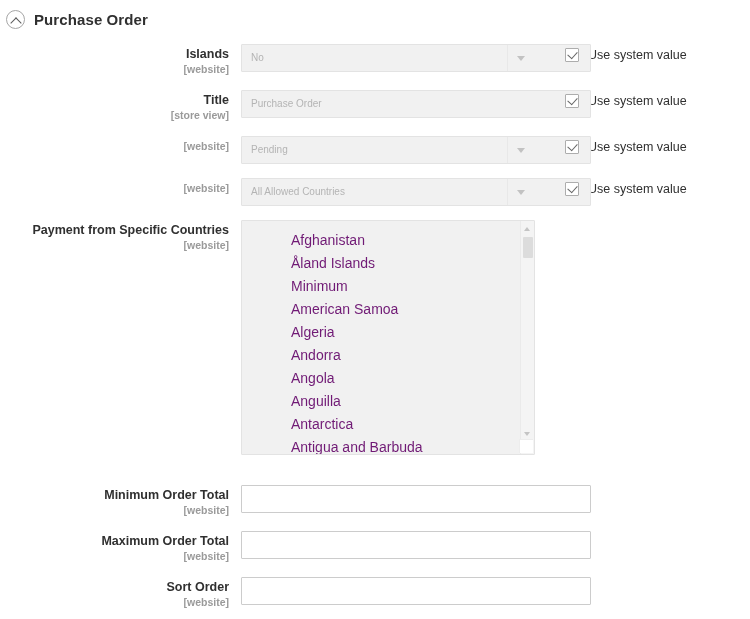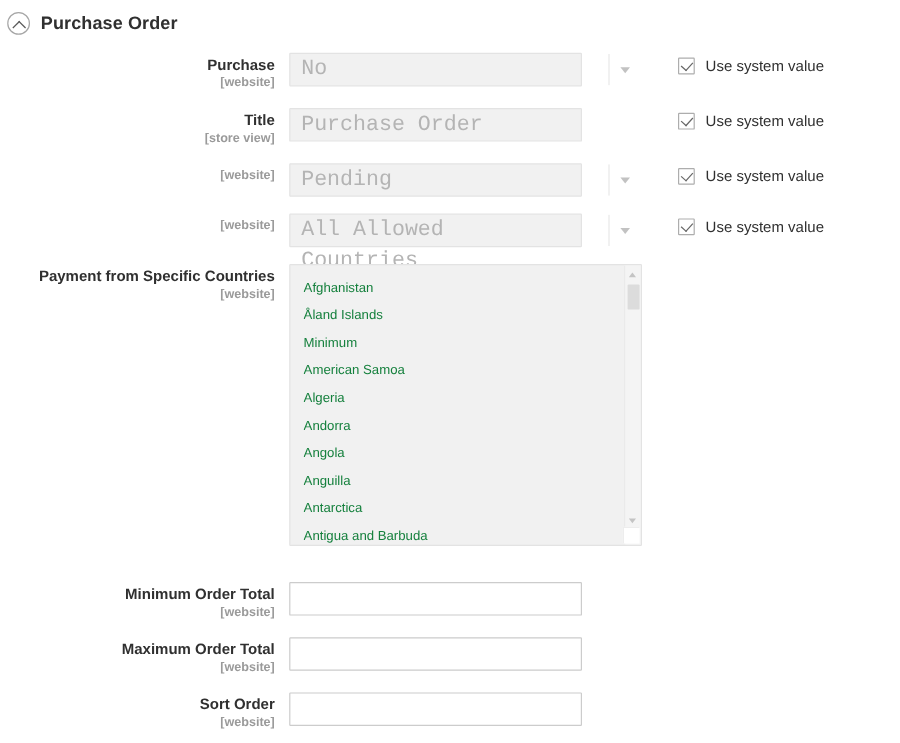--- a/index.html
+++ b/index.html
@@ -94,24 +94,24 @@
     position: relative;
   }
   .sysval-col {
     flex: 0 0 auto;
     padding-left: 29px;
     padding-top: 4px;
   }
 
   
   .ctrl {
-    width: 244px;
+    width: 350px;
     height: 28px;
-    font-size: 18px;
-    font-family: Liberation Mono, monospace;
+    font-size: 10px;
+    font-family: Liberation Sans, sans-serif;
     border: 1px solid #e3e3e3;
     background: #f1f1f1;
     color: #b4b4b4;
     padding: 0 9px;
     line-height: 26px;
     border-radius: 1px;
   }
   .ctrl.text-enabled {
     background: #ffffff;
     border: 1px solid #cccccc;
@@ -158,26 +158,27 @@
   .ms-list {
     position: absolute;
     left: 0;
     top: 0;
     right: 14px;
     bottom: 0;
     padding: 8px 0 0 11px;
     overflow: hidden;
   }
   .ms-item {
-    font-size: 11px;
-    color: #15803d;
+    font-size: 14px;
+    color: #701a75;
     line-height: 23px;
     height: 23px;
     white-space: nowrap;
     overflow: hidden;
+    margin-left: 38px;
   }
   .ms-scrollbar {
     position: absolute;
     right: 0;
     top: 0;
     width: 14px;
     height: 100%;
     background: #f4f4f4;
     border-left: 1px solid #eaeaea;
   }
@@ -269,21 +270,21 @@
 
   <div class="section-header">
     <span class="collapse-icon"></span>
     <span class="section-title">Purchase Order</span>
   </div>
 
   <div class="form-body">
 
     <div class="field-row">
       <div class="label-col">
-        <span class="field-label">Purchase</span>
+        <span class="field-label">Islands</span>
         <span class="field-scope">[website]</span>
       </div>
       <div class="control-col">
         <div class="select-wrap">
           <div class="ctrl">No</div>
           <span class="select-arrow"></span>
         </div>
       </div>
       <div class="sysval-col">
         <label class="sysval">

